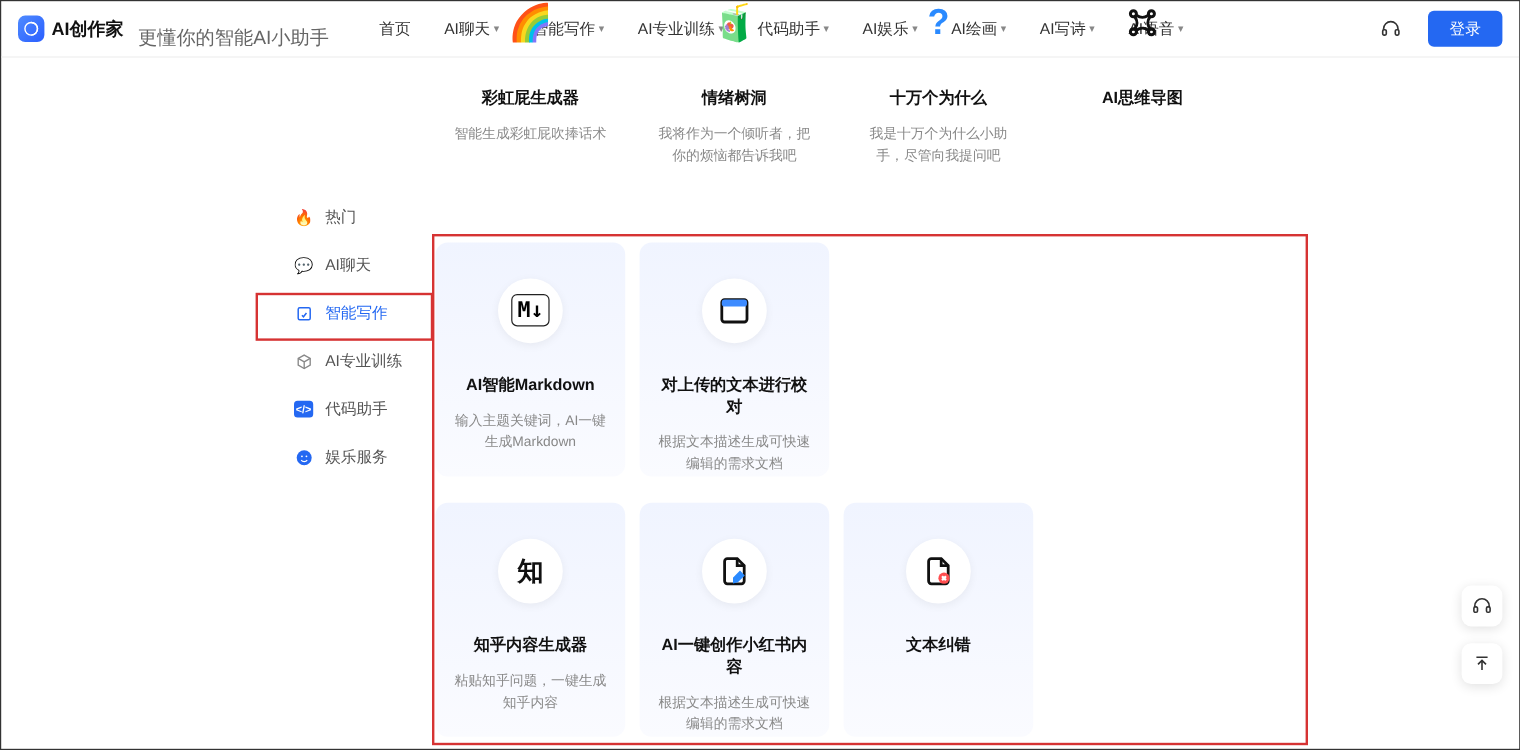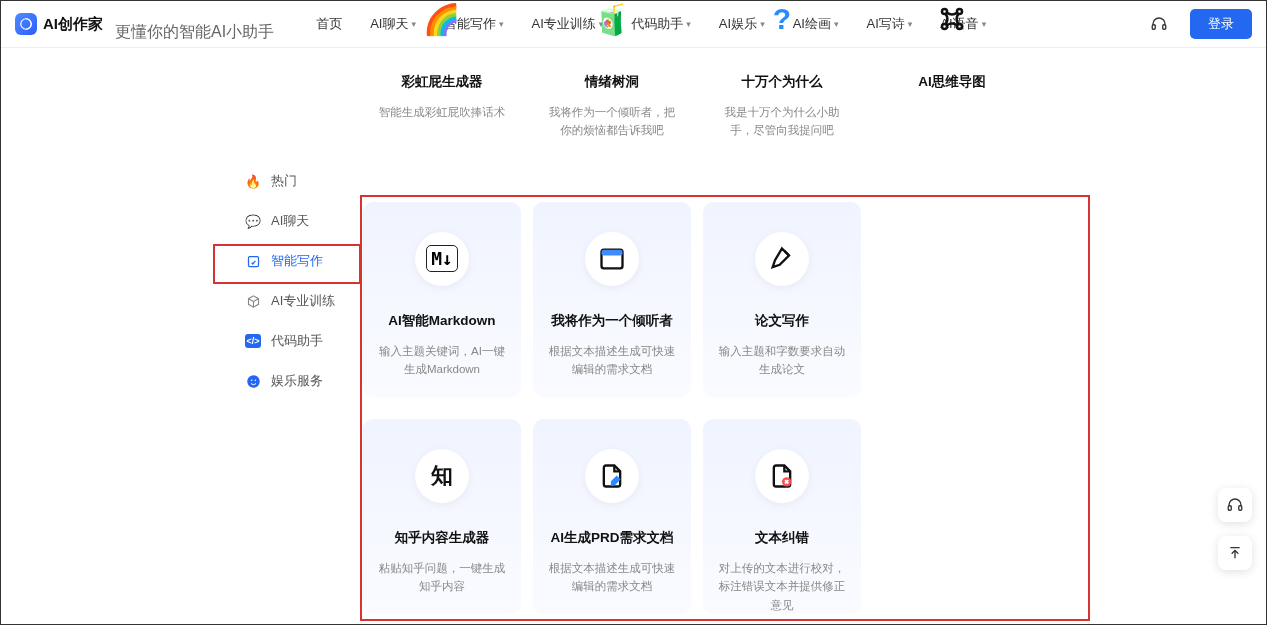--- a/index.html
+++ b/index.html
@@ -194,65 +194,54 @@
       <div class="card-title">AI智能Markdown</div>
       <div class="card-desc">输入主题关键词，AI一键生成Markdown</div>
     </div>
     <div class="card tall">
       <div class="card-icon">
         <svg width="28" height="28" viewBox="0 0 24 24" fill="none">
             <rect x="3" y="4" width="18" height="16" rx="2" stroke="#111" stroke-width="2"></rect>
             <rect x="3" y="4" width="18" height="5" fill="#3d8bff" rx="2"></rect>
           </svg>
       </div>
-      <div class="card-title">我将作为一个倾听者</div>
+      <div class="card-title">对上传的文本进行校对</div>
       <div class="card-desc">根据文本描述生成可快速编辑的需求文档</div>
-    </div>
-    <div class="card tall">
-      <div class="card-icon">
-        <svg width="28" height="28" viewBox="0 0 24 24" fill="none" stroke="#111" stroke-width="2">
-            <path d="M12 3l6 6-8 8-6 2 2-6z"></path>
-            <path d="M14 5l4 4"></path>
-          </svg>
-      </div>
-      <div class="card-title">论文写作</div>
-      <div class="card-desc">输入主题和字数要求自动生成论文</div>
     </div>
   </div>
 
   <div class="card-row">
     <div class="card tall">
       <div class="card-icon">
           <span style="font-weight:700;font-size:22px;color:#111">知</span>
         </div>
       <div class="card-title">知乎内容生成器</div>
       <div class="card-desc">粘贴知乎问题，一键生成知乎内容</div>
     </div>
     <div class="card tall">
       <div class="card-icon">
         <svg width="28" height="28" viewBox="0 0 24 24" fill="none" stroke="#111" stroke-width="2">
             <path d="M14 3H7a2 2 0 0 0-2 2v14a2 2 0 0 0 2 2h10a2 2 0 0 0 2-2V8z"></path>
             <path d="M14 3v5h5"></path>
             <path d="M12 17l4-4 2 2-4 4-2 .5z" fill="#2a8aff" stroke="#2a8aff"></path>
           </svg>
       </div>
-      <div class="card-title">AI生成PRD需求文档</div>
+      <div class="card-title">AI一键创作小红书内容</div>
       <div class="card-desc">根据文本描述生成可快速编辑的需求文档</div>
     </div>
     <div class="card tall">
       <div class="card-icon">
         <svg width="28" height="28" viewBox="0 0 24 24" fill="none" stroke="#111" stroke-width="2">
             <path d="M14 3H7a2 2 0 0 0-2 2v14a2 2 0 0 0 2 2h10a2 2 0 0 0 2-2V8z"></path>
             <path d="M14 3v5h5"></path>
             <circle cx="16" cy="17" r="4" fill="#ff4d4f" stroke="none"></circle>
             <path d="M14.6 15.6l2.8 2.8M17.4 15.6l-2.8 2.8" stroke="#fff" stroke-width="1.6"></path>
           </svg>
       </div>
       <div class="card-title">文本纠错</div>
-      <div class="card-desc">对上传的文本进行校对，标注错误文本并提供修正意见</div>
     </div>
   </div>
 
 </div>
 
 <div class="redbox-sidebar"></div>
 <div class="redbox-main"></div>
 
 <div class="float-right">
   <div class="float-btn">

